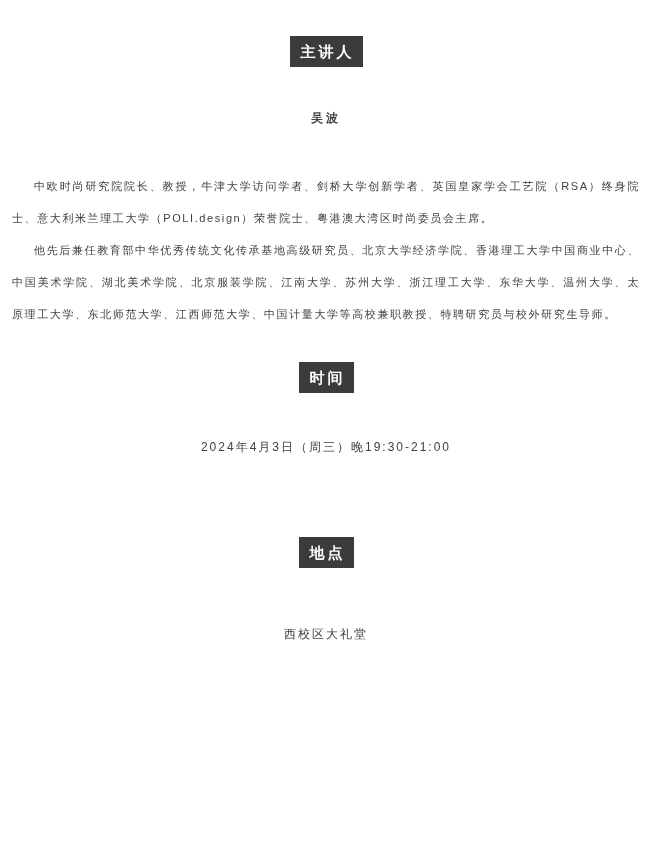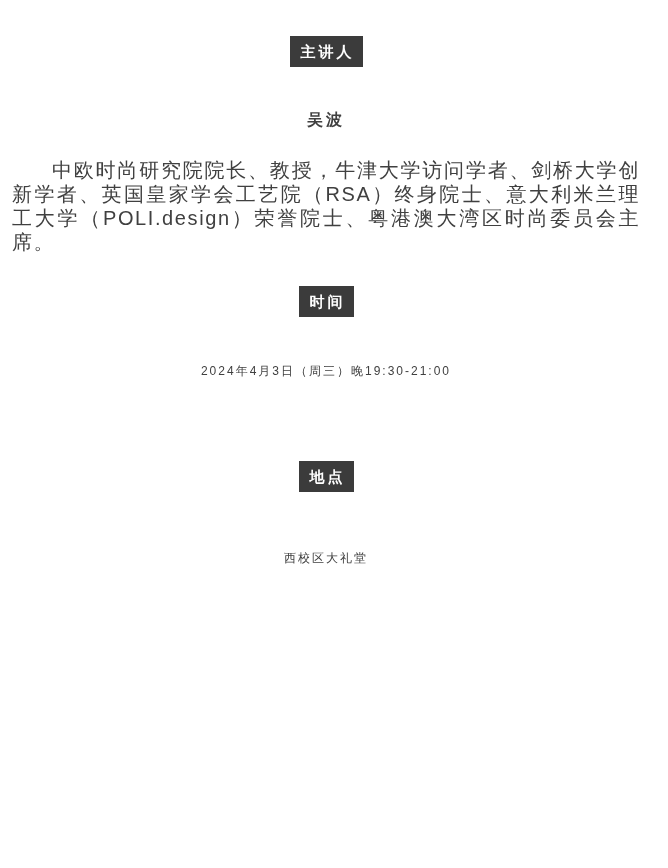--- a/index.html
+++ b/index.html
@@ -28,28 +28,28 @@
     color: #ffffff;
     font-size: 15px;
     font-weight: bold;
     letter-spacing: 3px;
     padding: 7px 8px 7px 11px;
     line-height: 17px;
   }
   .name {
     margin-top: 43px;
     text-align: center;
-    font-size: 16px;
+    font-size: 12px;
     font-weight: bold;
     letter-spacing: 3px;
   }
   .bio {
-    margin-top: 27px;
-    font-size: 20px;
-    line-height: 24px;
+    margin-top: 43px;
+    font-size: 11px;
+    line-height: 32px;
     letter-spacing: 1.6px;
     text-align: justify;
   }
   .bio p {
     margin: 0;
     text-indent: 2em;
   }
   .badge-time { margin-top: 32px; }
   .center-text {
     text-align: center;
@@ -65,20 +65,21 @@
 <body>
 
 <div class="doc">
 
   <div class="badge">主讲人</div>
 
   <div class="name">吴波</div>
 
   <div class="bio">
     <p>中欧时尚研究院院长、教授，牛津大学访问学者、剑桥大学创新学者、英国皇家学会工艺院（RSA）终身院士、意大利米兰理工大学（POLI.design）荣誉院士、粤港澳大湾区时尚委员会主席。</p>
+    <p>他先后兼任教育部中华优秀传统文化传承基地高级研究员、北京大学经济学院、香港理工大学中国商业中心、中国美术学院、湖北美术学院、北京服装学院、江南大学、苏州大学、浙江理工大学、东华大学、温州大学、太原理工大学、东北师范大学、江西师范大学、中国计量大学等高校兼职教授、特聘研究员与校外研究生导师。</p>
   </div>
 
   <div class="badge badge-time">时间</div>
 
   <div class="center-text time-value">2024年4月3日（周三）晚19:30-21:00</div>
 
   <div class="badge badge-location">地点</div>
 
   <div class="center-text location-value">西校区大礼堂</div>
 

